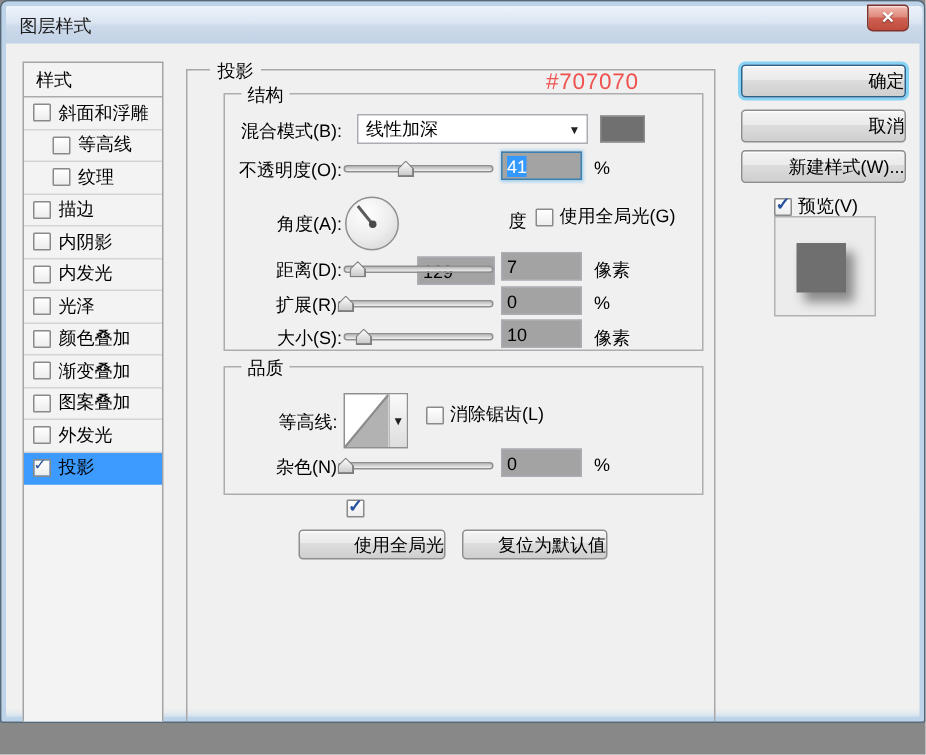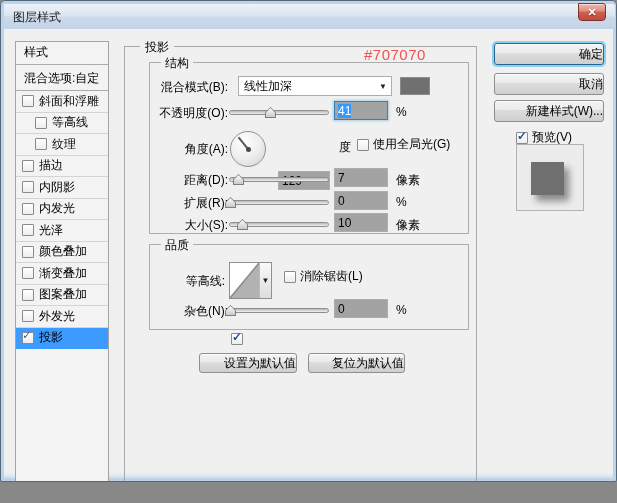--- a/index.html
+++ b/index.html
@@ -15,21 +15,21 @@
   .title { position:absolute; left:9px; top:5px; color:#1c1c1c; }
   .close-btn { position:absolute; right:10px; top:2px; width:28px; height:18px;
     background:linear-gradient(180deg,#f0b9b0 0%,#e0897c 45%,#cf6052 50%,#c04b3c 100%);
     border:1px solid #7e342b; border-radius:0 3px 4px 4px; cursor:pointer;
     display:flex; align-items:center; justify-content:center;
     box-shadow: inset 0 1px 0 rgba(255,255,255,.5); }
   .close-x { color:#fff; font-size:11px; font-weight:bold; line-height:1; text-shadow:0 1px 1px rgba(0,0,0,.5); }
   
   .sidebar { position:absolute; left:14px; top:40px; width:94px; height:448px;
     background:#f3f3f3; border:1px solid #a3a3a3; }
-  .sb-header { height:23px; line-height:23px; padding-left:8px; border-bottom:1px solid #ababab;font-family:Liberation Mono, monospace; }
+  .sb-header { height:23px; line-height:23px; padding-left:8px; border-bottom:1px solid #ababab; }
   .sb-blend { height:26px; line-height:26px; padding-left:8px; border-bottom:1px solid #ababab; cursor:pointer; }
   .sb-item { height:21.5px; display:flex; align-items:center; padding-left:6px;
     border-bottom:1px solid #d4d4d4; cursor:pointer; white-space:nowrap;font-family:Liberation Mono, monospace; }
   .sb-item.indent { padding-left:19px; }
   .sb-item.selected { background:#3d9bff; border-bottom-color:#3d9bff; }
   .sb-label { margin-left:5px; }
   
   .cb { width:12px; height:12px; background:linear-gradient(180deg,#fff,#ededed);
     border:1px solid #8a8a8a; border-radius:1px; position:relative; flex:none; display:inline-block; }
   .cb .tick { display:none; position:absolute; left:0px; top:-3px; color:#27519e;
@@ -107,21 +107,20 @@
 
   <div class="titlebar">
     <span class="title">图层样式</span>
   </div>
   <div class="close-btn">
     <span class="close-x">✕</span>
   </div>
 
   <div class="sidebar">
     <div class="sb-header">样式</div>
-    <div class="sb-blend">混合选项:自定</div>
 
     <div class="sb-item">
       <span class="cb"></span>
       <span class="sb-label">斜面和浮雕</span>
     </div>
     <div class="sb-item indent">
       <span class="cb"></span>
       <span class="sb-label">等高线</span>
     </div>
     <div class="sb-item indent">
@@ -265,21 +264,21 @@
     <span>0</span>
   </div>
   <span class="unit" style="left:395px;top:302px;">%</span>
 
   <div class="chk-row" style="left:230px;top:332px;">
     <span class="cb on">
         <span class="tick">✓</span>
       </span>
   </div>
 
-  <div class="w7-btn btn-default1">设置为默认值</div>
+  <div class="w7-btn btn-default1">使用全局光</div>
   <div class="w7-btn btn-default2">复位为默认值</div>
 
   <div class="w7-btn side-btn btn-ok">确定</div>
   <div class="w7-btn side-btn btn-newstyle">新建样式(W)...</div>
   <div class="w7-btn side-btn btn-cancel">取消</div>
   <div class="preview-check">
     <span class="cb on">
         <span class="tick">✓</span>
       </span>
     <span class="sb-label">预览(V)</span>

